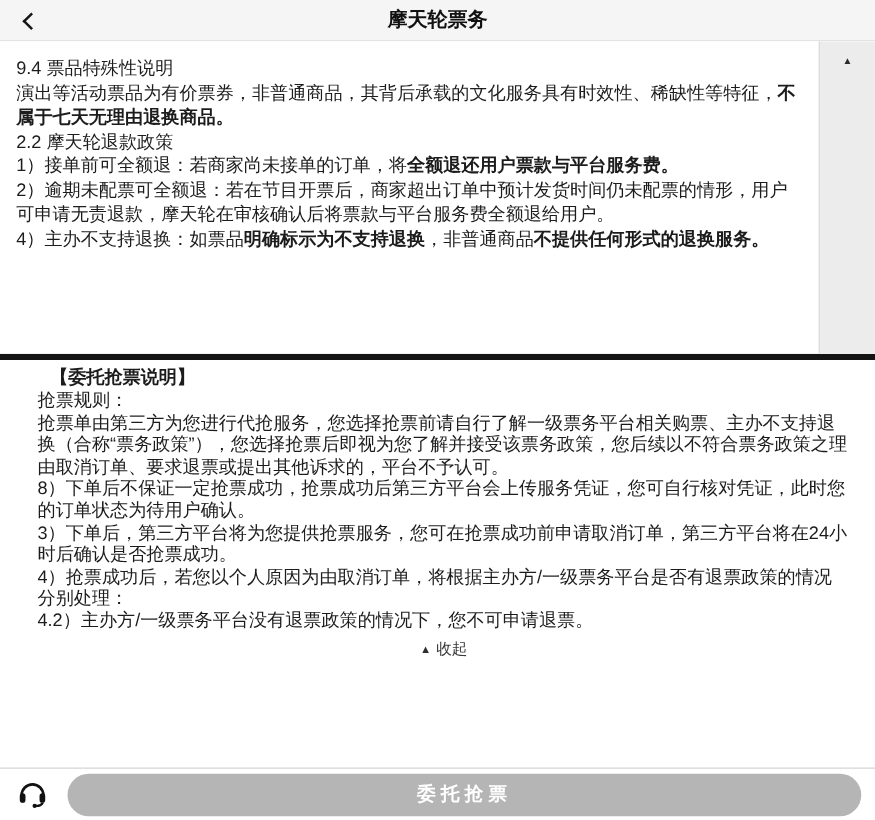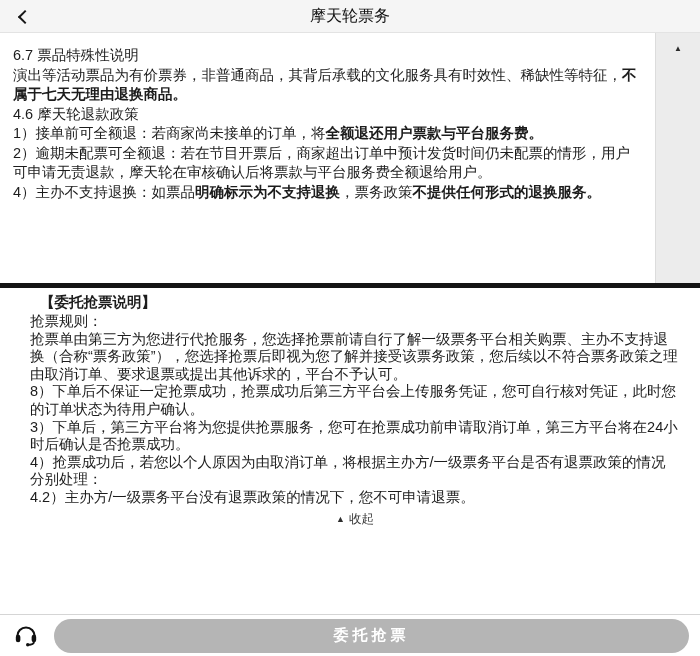--- a/index.html
+++ b/index.html
@@ -15,21 +15,21 @@
   }
   .back-btn {
     position:absolute; left:16px; top:7px; width:24px; height:20px;
     display:flex; align-items:center; cursor:pointer; background:none; border:none;
   }
   .chev {
     display:inline-block; width:10px; height:10px;
     border-left:2.4px solid #161616; border-bottom:2.4px solid #161616;
     transform:rotate(45deg); margin-left:4px;
   }
-  .page-title { font-weight:400; font-size:16px; color:#111; }
+  .page-title { font-weight:700; font-size:16px; color:#111; }
   
   .upper { position:relative; height:250px; overflow:hidden; background:#fff; }
   .upper-inner { padding:13px 57px 0 13px; font-size:14.5px; line-height:19.5px; }
   .upper-inner p { margin:0; }
   b { font-weight:700; }
   .hl-box {
     border:2px solid #3d3d3d; border-radius:2px;
     padding:1px 5px 2px 5px; margin:1px 0 1px -7px;
   }
   .gutter {
@@ -72,26 +72,26 @@
 
   <div class="header">
     <button class="back-btn">
       <span class="chev"></span>
     </button>
     <div class="page-title">摩天轮票务</div>
   </div>
 
   <div class="upper">
     <div class="upper-inner">
-      <p>6.7 票品特殊性说明</p>
+      <p>9.4 票品特殊性说明</p>
       <p><span>演出等活动票品为有价票券，非普通商品，其背后承载的文化服务具有时效性、稀缺性等特征，</span><b>不属于七天无理由退换商品。</b></p>
-      <p>4.6 摩天轮退款政策</p>
+      <p>2.2 摩天轮退款政策</p>
       <p><span>1）接单前可全额退：若商家尚未接单的订单，将</span><b>全额退还用户票款与平台服务费。</b></p>
       <p>2）逾期未配票可全额退：若在节目开票后，商家超出订单中预计发货时间仍未配票的情形，用户可申请无责退款，摩天轮在审核确认后将票款与平台服务费全额退给用户。</p>
-      <p><span>4）主办不支持退换：如票品</span><b>明确标示为不支持退换</b><span>，票务政策</span><b>不提供任何形式的退换服务。</b></p>
+      <p><span>4）主办不支持退换：如票品</span><b>明确标示为不支持退换</b><span>，非普通商品</span><b>不提供任何形式的退换服务。</b></p>
 
     </div>
     <div class="gutter">
       <span class="arr">▲</span>
     </div>
   </div>
 
   <div class="thick-divider"></div>
 
   <div class="lower">

